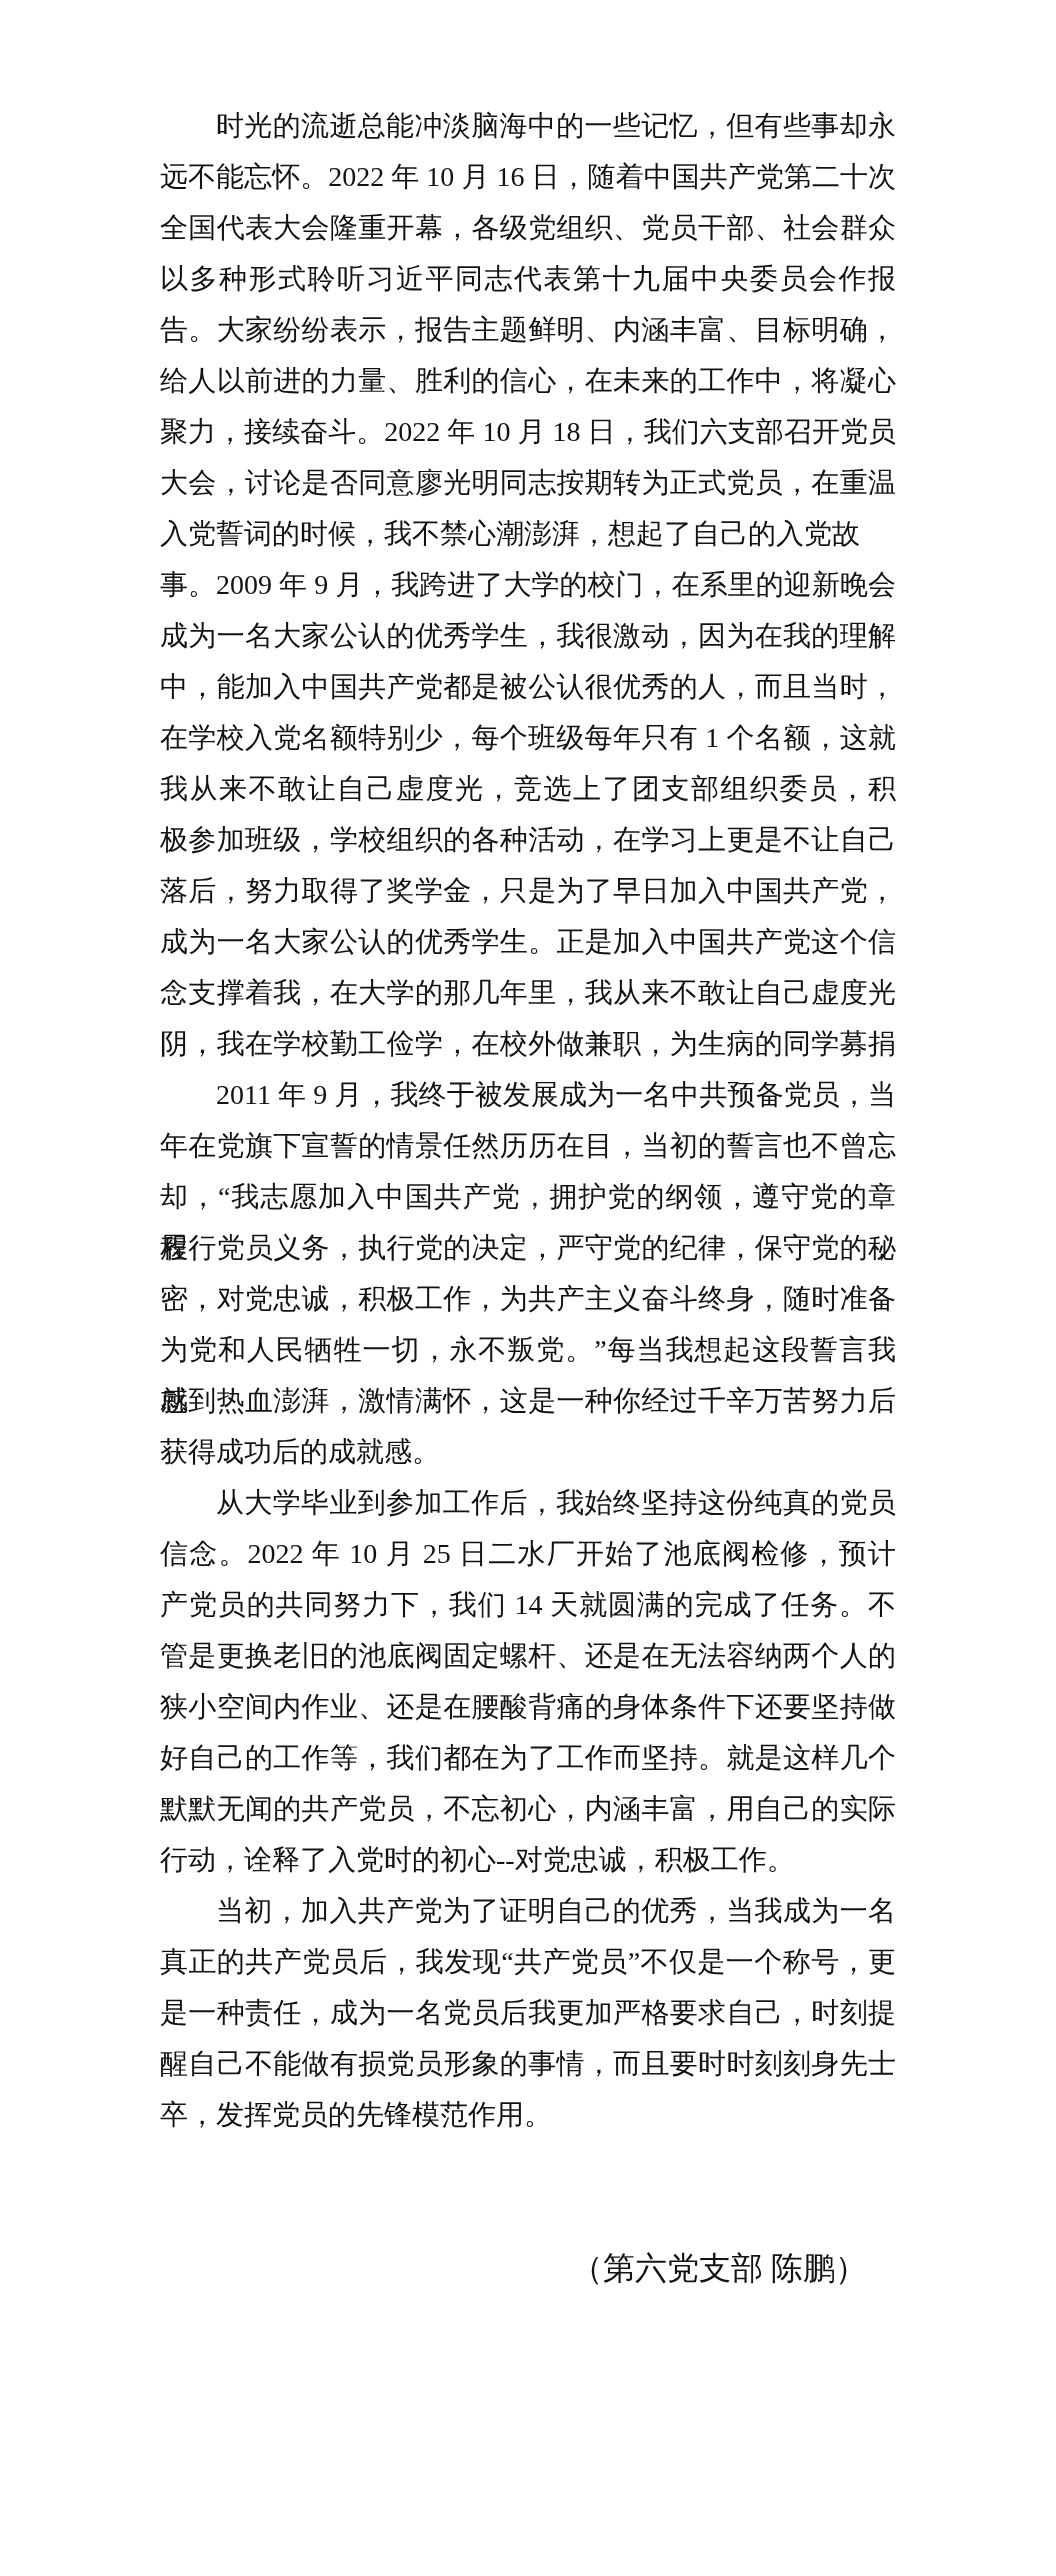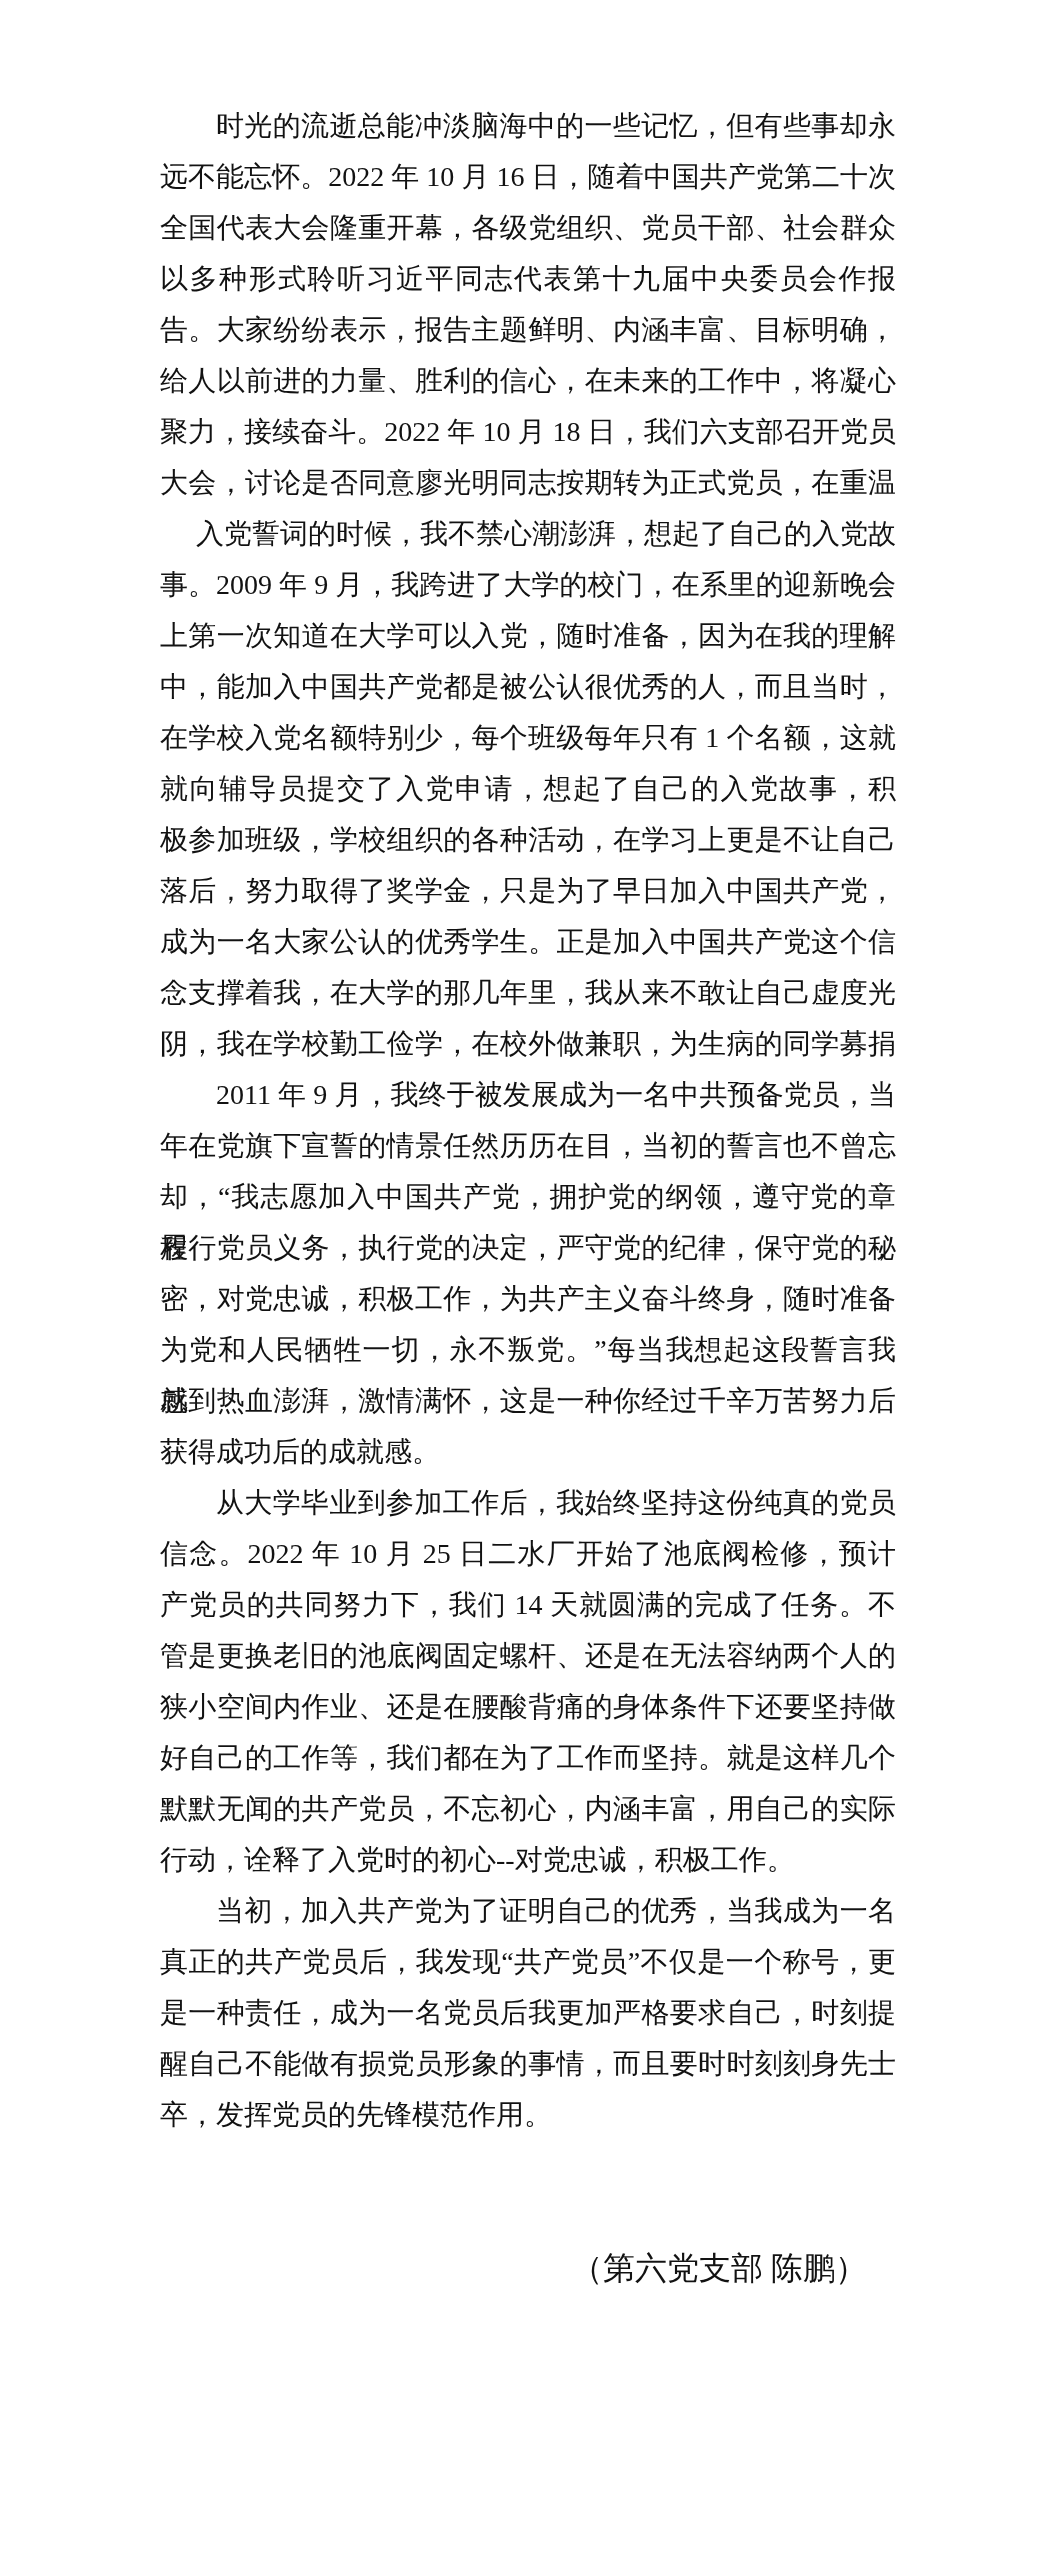--- a/index.html
+++ b/index.html
@@ -28,21 +28,21 @@
     font-size: 28px;
     text-align: justify;
     text-align-last: justify;
     text-justify: inter-character;
     overflow: visible;
   }
   .line.first {
     text-indent: 2em;
   }
   .line.last {
-    text-align: right;
+    text-align: left;
     text-align-last: left;
   }
   .sig-row {
     margin-top: 103px; 
     height: 51px;
     line-height: 51px;
     font-size: 32px;
     padding-left: 411px;
     text-align: left;
     text-align-last: left;
@@ -58,24 +58,24 @@
     <div class="line first">时光的流逝总能冲淡脑海中的一些记忆，但有些事却永</div>
       <div class="line">远不能忘怀。2022 年 10 月 16 日，随着中国共产党第二十次</div>
       <div class="line">全国代表大会隆重开幕，各级党组织、党员干部、社会群众</div>
       <div class="line">以多种形式聆听习近平同志代表第十九届中央委员会作报</div>
       <div class="line">告。大家纷纷表示，报告主题鲜明、内涵丰富、目标明确，</div>
       <div class="line">给人以前进的力量、胜利的信心，在未来的工作中，将凝心</div>
       <div class="line">聚力，接续奋斗。2022 年 10 月 18 日，我们六支部召开党员</div>
       <div class="line">大会，讨论是否同意廖光明同志按期转为正式党员，在重温</div>
       <div class="line last">入党誓词的时候，我不禁心潮澎湃，想起了自己的入党故事。</div>
       <div class="line first">2009 年 9 月，我跨进了大学的校门，在系里的迎新晚会</div>
-      <div class="line">上第一次知道在大学可以入党，随时准备，因为在我的理解</div>
+      <div class="line">成为一名大家公认的优秀学生，我很激动，因为在我的理解</div>
       <div class="line">中，能加入中国共产党都是被公认很优秀的人，而且当时，</div>
       <div class="line">在学校入党名额特别少，每个班级每年只有 1 个名额，这就</div>
-      <div class="line">就向辅导员提交了入党申请，想起了自己的入党故事，积</div>
+      <div class="line">我从来不敢让自己虚度光，竞选上了团支部组织委员，积</div>
       <div class="line">极参加班级，学校组织的各种活动，在学习上更是不让自己</div>
       <div class="line">落后，努力取得了奖学金，只是为了早日加入中国共产党，</div>
       <div class="line">成为一名大家公认的优秀学生。正是加入中国共产党这个信</div>
       <div class="line">念支撑着我，在大学的那几年里，我从来不敢让自己虚度光</div>
       <div class="line">阴，我在学校勤工俭学，在校外做兼职，为生病的同学募捐</div>
       <div class="line first">2011 年 9 月，我终于被发展成为一名中共预备党员，当</div>
       <div class="line">年在党旗下宣誓的情景任然历历在目，当初的誓言也不曾忘</div>
       <div class="line">却，“我志愿加入中国共产党，拥护党的纲领，遵守党的章程，</div>
       <div class="line">履行党员义务，执行党的决定，严守党的纪律，保守党的秘</div>
       <div class="line">密，对党忠诚，积极工作，为共产主义奋斗终身，随时准备</div>

